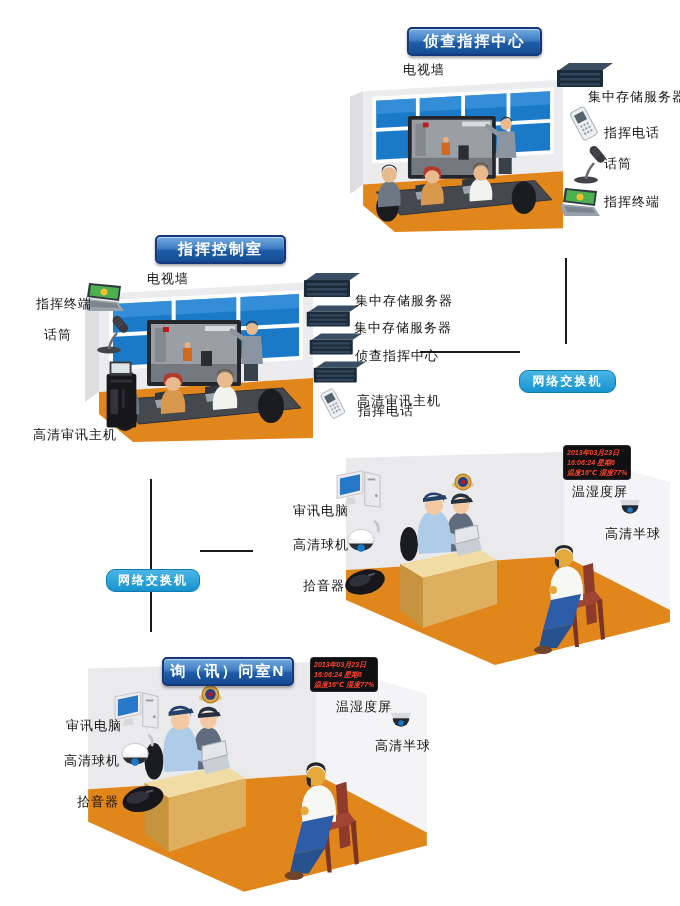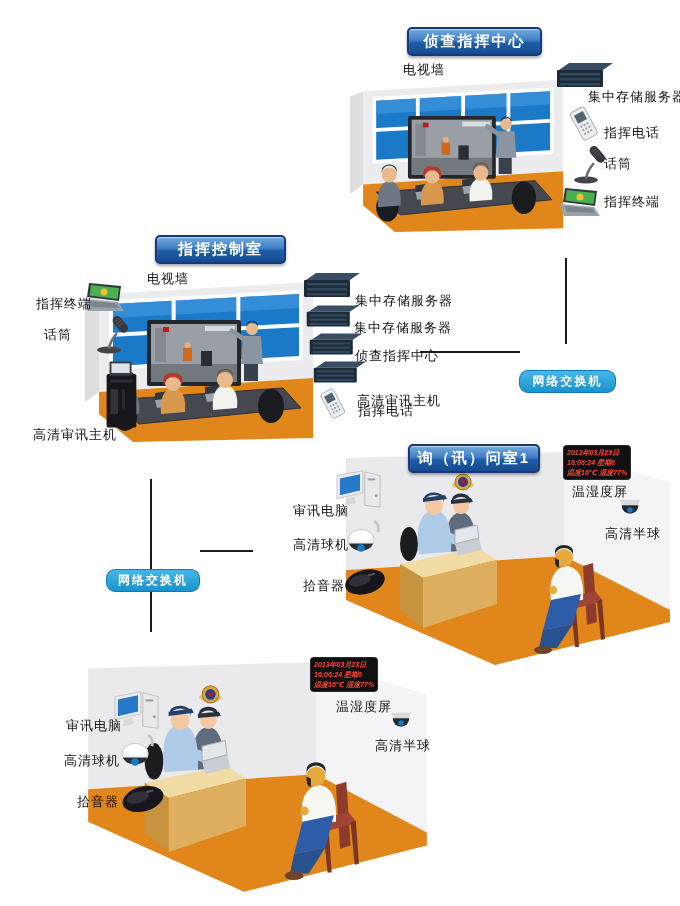--- a/index.html
+++ b/index.html
@@ -267,21 +267,20 @@
           <circle cx="15.5" cy="23" r="1.2" fill="#9AA2AA"></circle>
           <circle cx="19" cy="23" r="1.2" fill="#9AA2AA"></circle>
           <circle cx="22.5" cy="23" r="1.2" fill="#9AA2AA"></circle>
           <circle cx="15.5" cy="27" r="1.2" fill="#9AA2AA"></circle>
           <circle cx="19" cy="27" r="1.2" fill="#9AA2AA"></circle>
           <circle cx="22.5" cy="27" r="1.2" fill="#9AA2AA"></circle>
         </g>
       </svg></div>
   <div class="lbl" style="left:358px;top:402px">指挥电话</div>
 
-  <div class="title-box" style="left:408px;top:444px;width:128px">询（讯）问室1</div>
   <div class="led" style="left:564px;top:446px;width:60px">
     <div class="led-line">2013年03月23日</div>
     <div class="led-line">16:06:24 星期6</div>
     <div class="led-line">温度16℃ 湿度77%</div>
   </div>
   <div class="lbl" style="left:572px;top:483px">温湿度屏</div>
   <div class="icon" style="left:616px;top:496px;width:28px;height:26px"><svg viewBox="0 0 30 28" width="100%" height="100%">
         <polygon points="4,4 26,4 23,10 7,10" fill="#D8DADE"></polygon>
         <path d="M6,10 a9,9 0 0 0 18,0 z" fill="#23272E"></path>
         <circle cx="15" cy="15" r="3" fill="#1878C8"></circle>
@@ -358,20 +357,21 @@
   <div class="lbl" style="left:293px;top:536px">高清球机</div>
   <div class="icon" style="left:342px;top:563px;width:46px;height:38px"><svg viewBox="0 0 50 40" width="100%" height="100%">
         <g transform="rotate(-15 25 20)">
           <ellipse cx="25" cy="20" rx="22" ry="13" fill="#17171B"></ellipse>
           <ellipse cx="20" cy="17" rx="12" ry="6" fill="#30303A"></ellipse>
           <rect x="30" y="13" width="8" height="2" rx="1" fill="#55555F"></rect>
         </g>
       </svg></div>
   <div class="lbl" style="left:303px;top:577px">拾音器</div>
 
+  <div class="title-box" style="left:162px;top:657px;width:128px">询（讯）问室N</div>
   <div class="led" style="left:311px;top:658px;width:60px">
     <div class="led-line">2013年03月23日</div>
     <div class="led-line">16:06:24 星期6</div>
     <div class="led-line">温度16℃ 湿度77%</div>
   </div>
   <div class="lbl" style="left:336px;top:698px">温湿度屏</div>
   <div class="icon" style="left:387px;top:709px;width:28px;height:26px"><svg viewBox="0 0 30 28" width="100%" height="100%">
         <polygon points="4,4 26,4 23,10 7,10" fill="#D8DADE"></polygon>
         <path d="M6,10 a9,9 0 0 0 18,0 z" fill="#23272E"></path>
         <circle cx="15" cy="15" r="3" fill="#1878C8"></circle>

